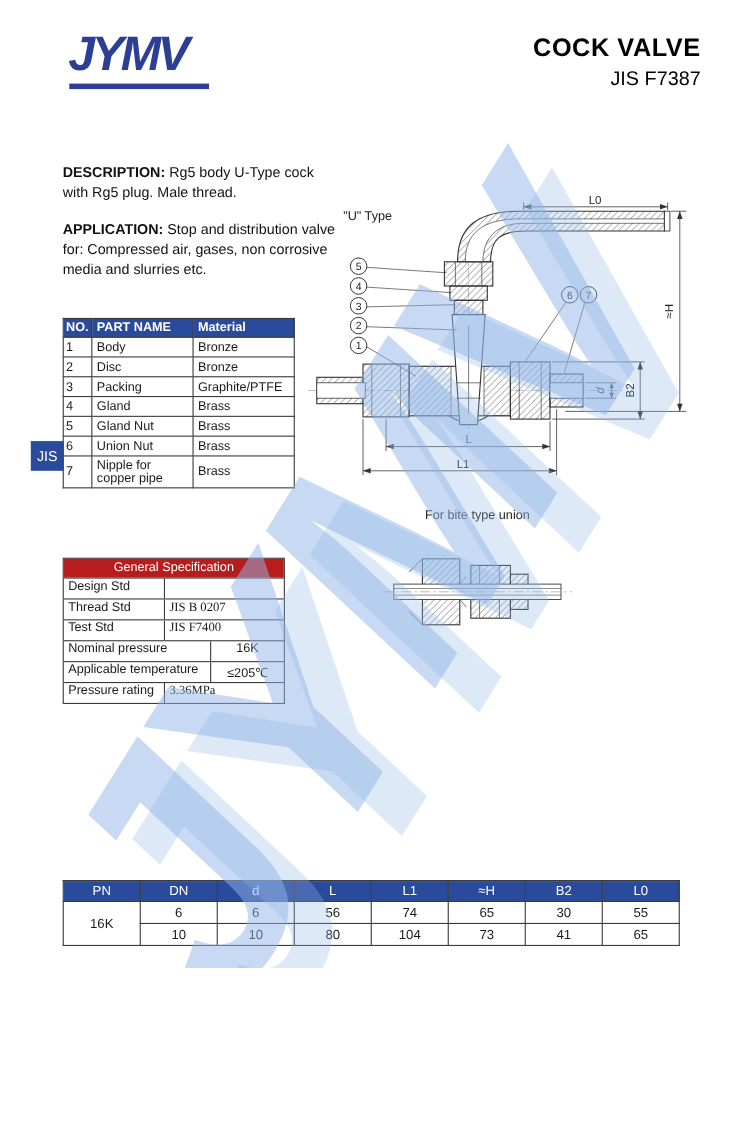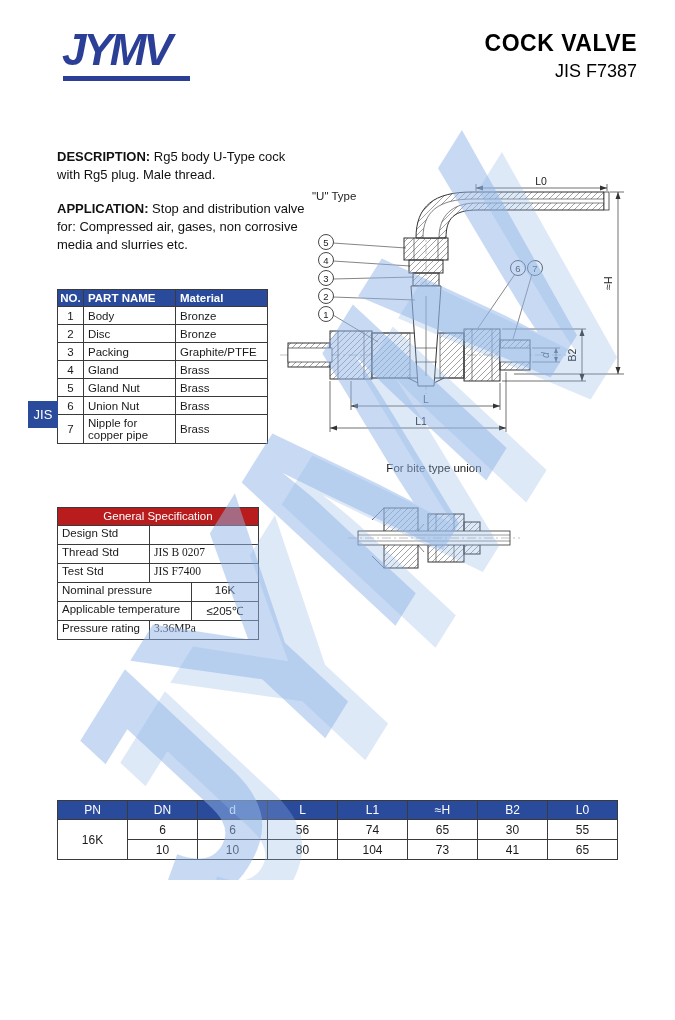--- a/index.html
+++ b/index.html
@@ -34,21 +34,21 @@
   .para .plabel { font-weight: bold; }
   #description { left: 57px; top: 148px; width: 248px; }
   #application { left: 57px; top: 200px; width: 262px; }
 
   
   #parts-table { left: 57px; top: 289px; border-collapse: collapse; font-size: 11.5px; }
   #parts-table th, #parts-table td { border: 1px solid #3a3a3a; padding: 2px 4px; }
   #parts-table th {
     background: #2a4a9c; color: #fff; font-weight: bold; height: 17px; text-align: left;
   }
-  #parts-table th.c, #parts-table td.c { text-align: center; padding: 2px 2px; }
+  #parts-table th.c, #parts-table td.c { text-align: left; padding: 2px 2px; }
   #parts-table .col-no { width: 26px; }
   #parts-table .col-name { width: 92px; }
   #parts-table .col-mat { width: 92px; }
   #parts-table td { height: 18px; }
 
   
   #jis-tab {
     left: 28px; top: 401px; width: 30px; height: 27px;
     background: #2a4a9c; color: #fff; font-size: 13px;
     display: flex; align-items: center; justify-content: center;

